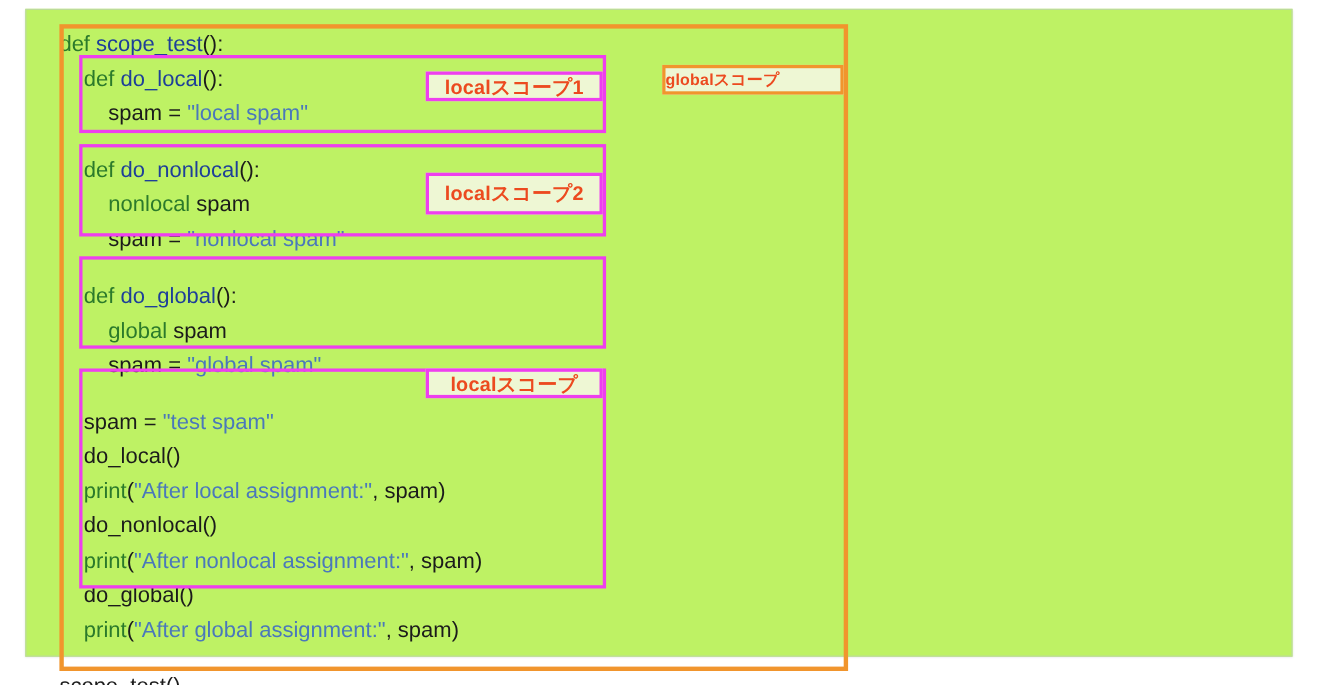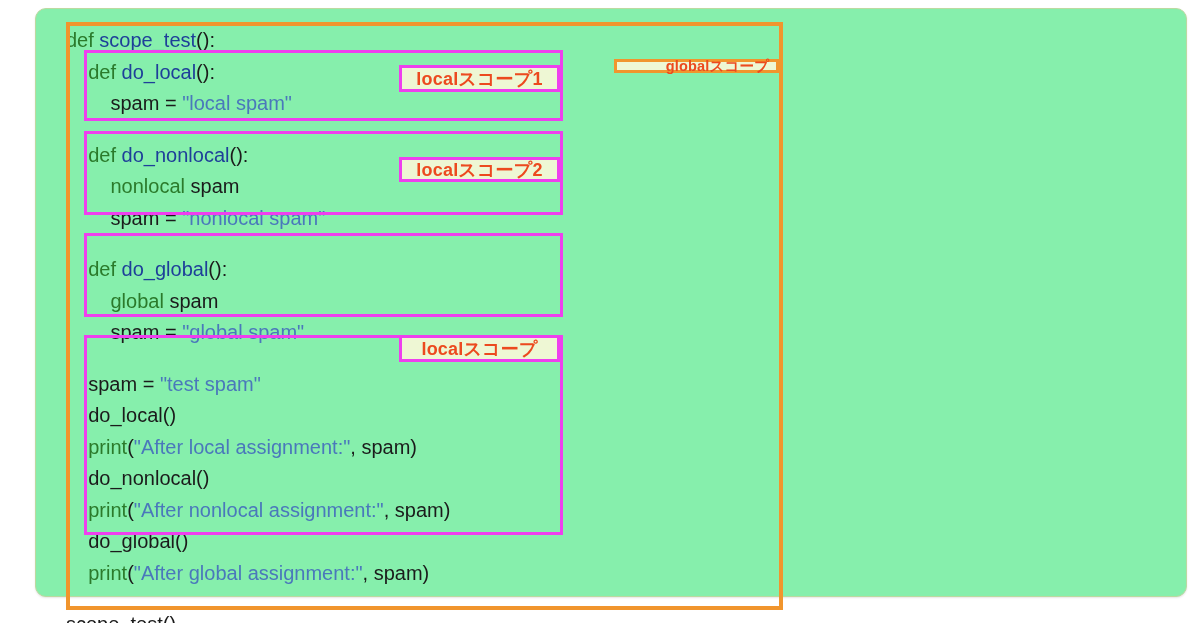--- a/index.html
+++ b/index.html
@@ -14,53 +14,50 @@
     font-family: "Liberation Sans", "DejaVu Sans", sans-serif;
   }
 
   
   #code-panel {
     position: absolute;
     left: 23px;
     top: 8px;
     width: 1152px;
     height: 589px;
-    background: #86efac;
+    background: #bef264;
     border: 1px solid #bcd9a0;
-    border-radius: 11px;
+    border-radius: 0;
     box-sizing: border-box;
     box-shadow: 0 1px 2px rgba(0,0,0,0.10);
-    margin-left: 12px;
   }
 
   
   #global-scope-frame {
     position: absolute;
     left: 30px;
     top: 13px;
     width: 717px;
     height: 588px;
     border: 4px solid #f1952d;
     box-sizing: border-box;
   }
 
   
   #global-scope-label {
     position: absolute;
     left: 578px;
     top: 50px;
     width: 165px;
-    height: 14px;
+    height: 27px;
     border: 3px solid #f1952d;
     box-sizing: border-box;
     display: flex;
     align-items: center;
-    justify-content: center;
     background: #eef7d4;
-    padding-left: 42px;
   }
   #global-scope-label .lbl-text {
     color: #ec4a1f;
     font-size: 14.5px;
     font-weight: bold;
     letter-spacing: 0.2px;
     white-space: nowrap;
   }
 
   
@@ -85,21 +82,21 @@
     justify-content: center;
   }
   .local-label .lbl-text {
     color: #ec4a1f;
     font-size: 18px;
     font-weight: bold;
     letter-spacing: 0.2px;
     white-space: nowrap;
   }
   #local-label-1 { left: 363px; top: 56px;  width: 161px; height: 27px; }
-  #local-label-2 { left: 363px; top: 148px; width: 161px; height: 25px; }
+  #local-label-2 { left: 363px; top: 148px; width: 161px; height: 38px; }
   #local-label-3 { left: 363px; top: 252px; width: 161px; height: 27px; }
   #local-label-4 { left: 363px; top: 326px; width: 161px; height: 27px; }
 
   
   #code-text {
     position: absolute;
     left: 30px;
     top: 16px;
     width: 700px;
     font-family: "Liberation Sans", "DejaVu Sans", sans-serif;

